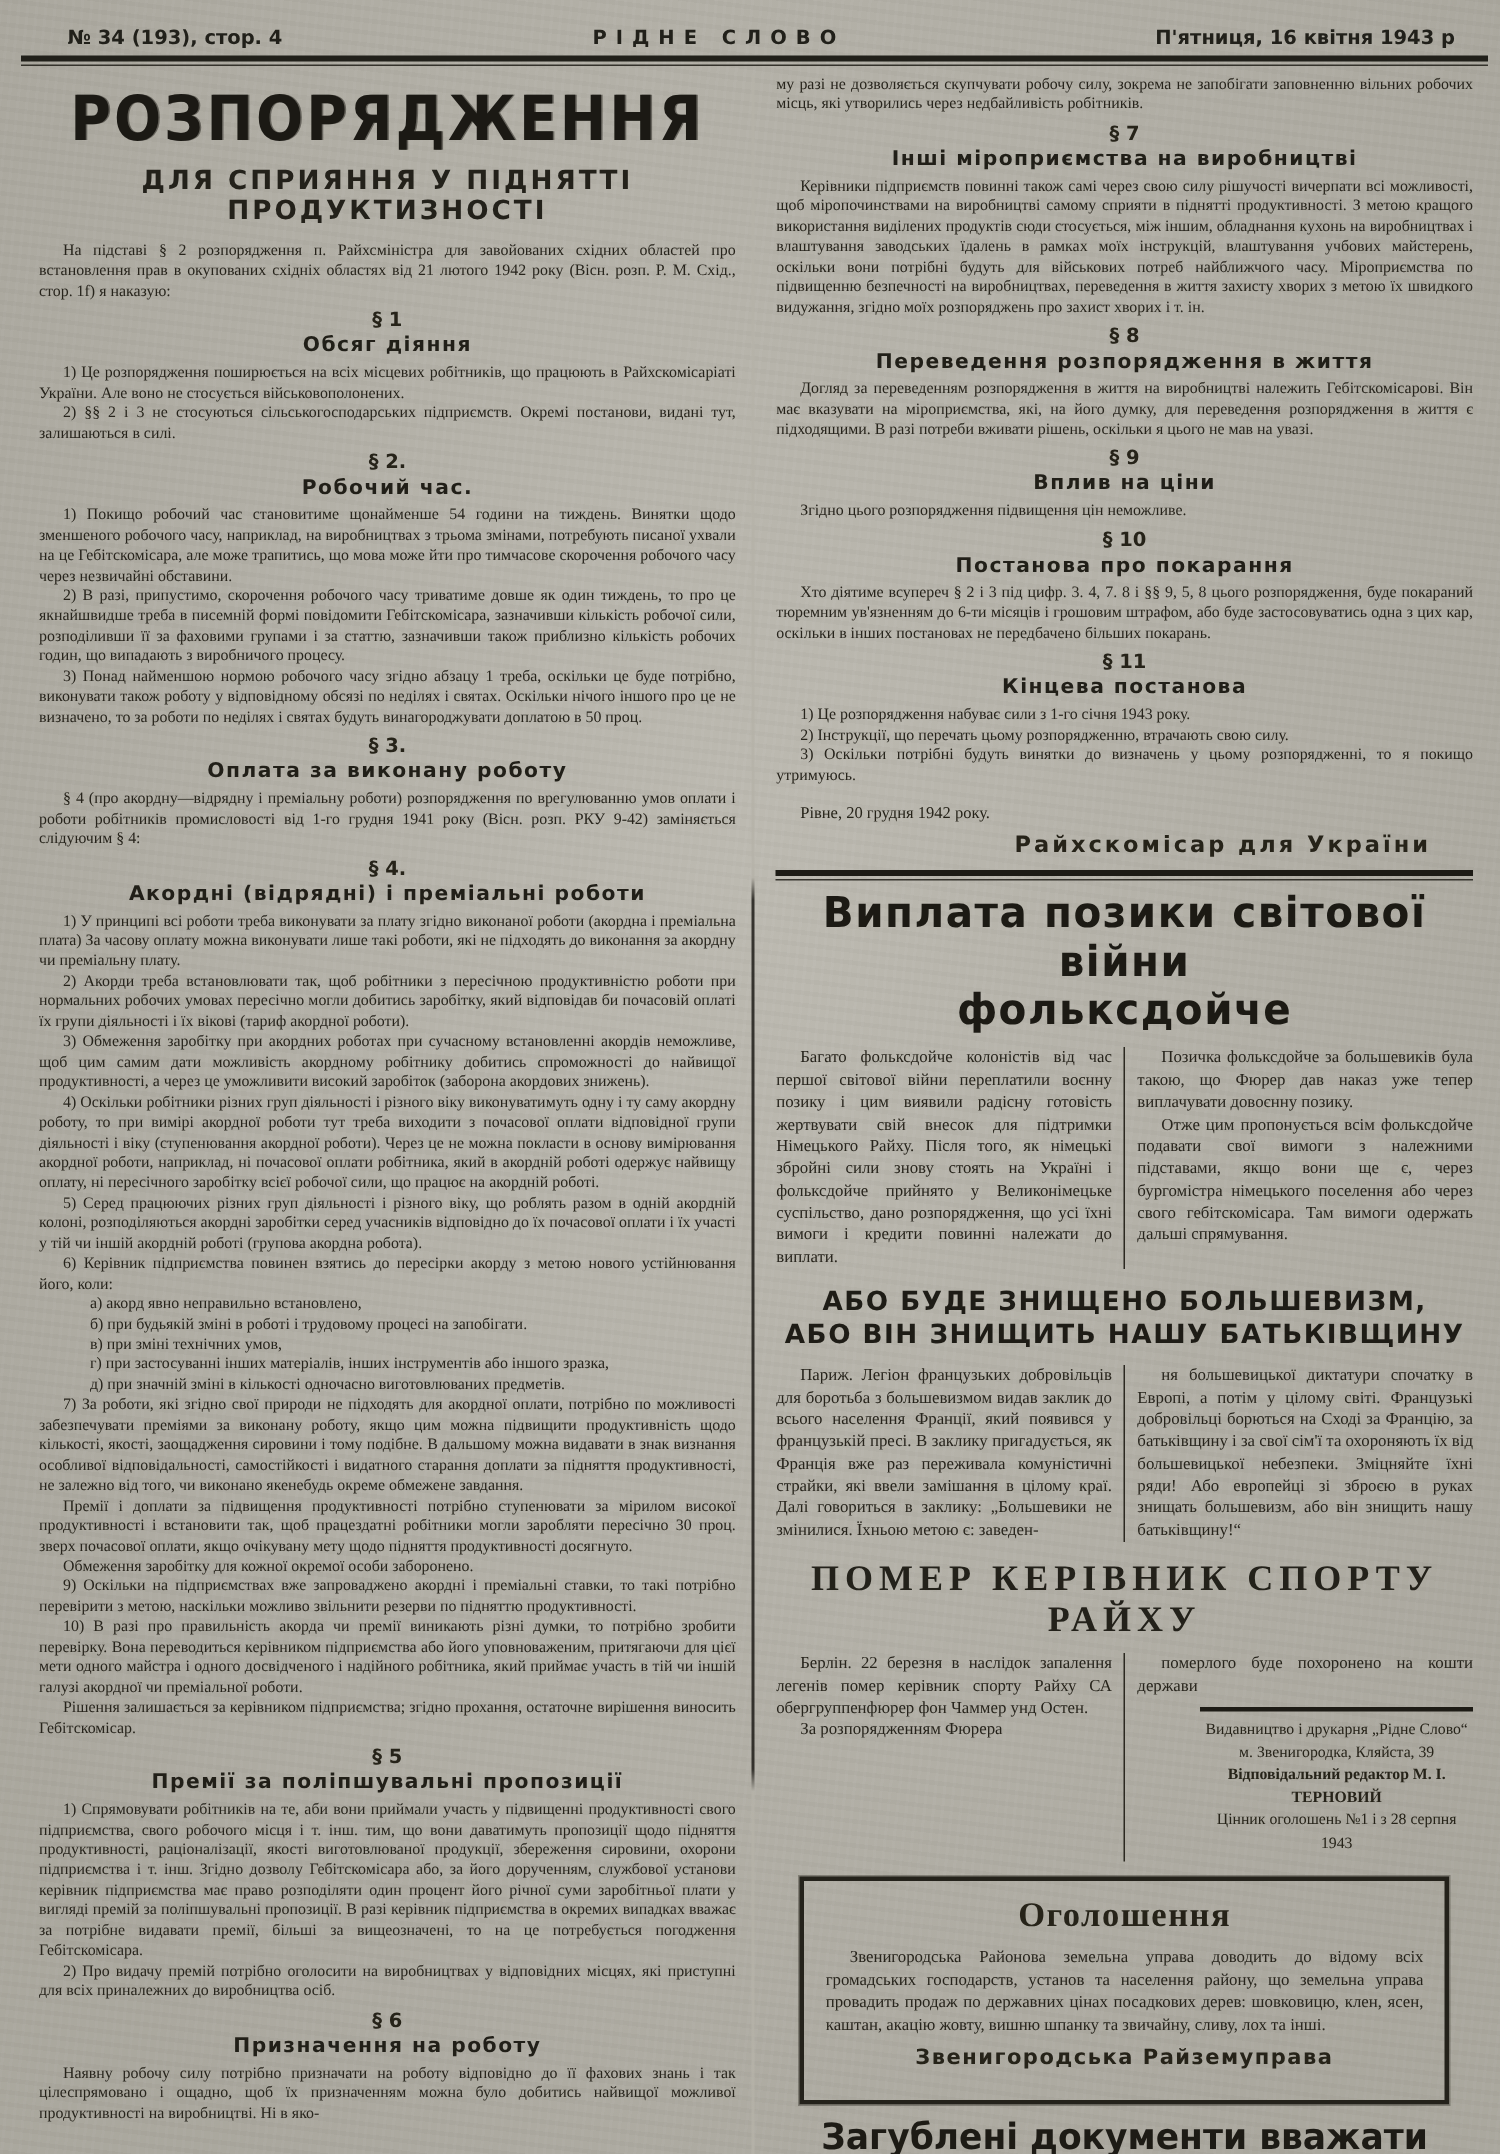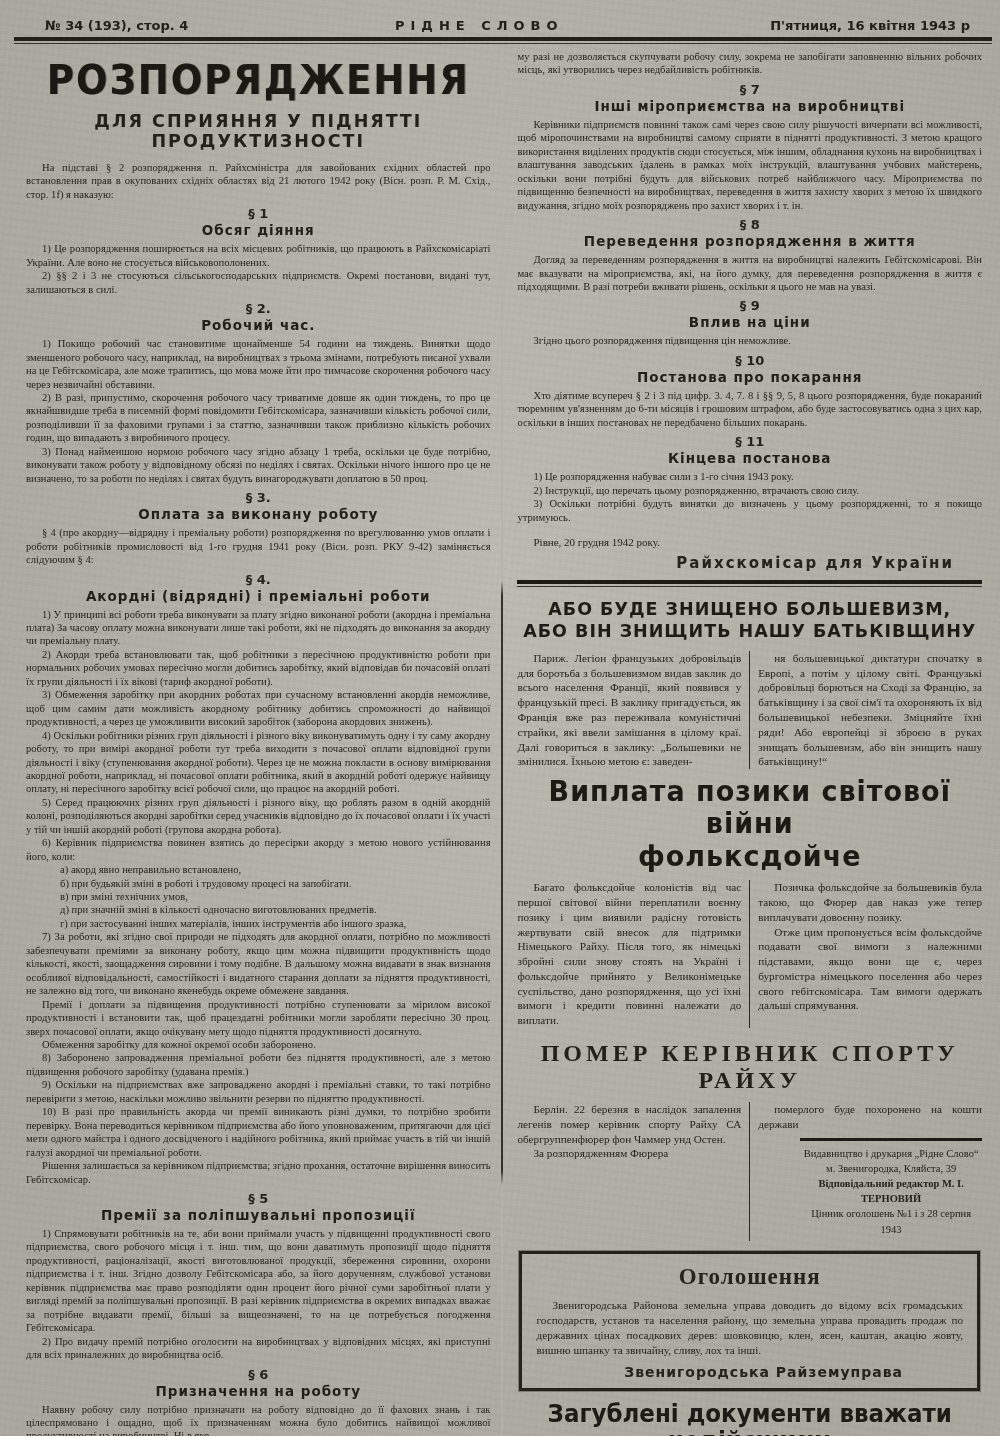--- a/index.html
+++ b/index.html
@@ -74,21 +74,21 @@
   .tc-right{padding-left:8px;}
   .twocol .body-p{font-size:11.2px;line-height:1.32;}
 
   .imprint{
     border-top:3px solid #1d1b15;margin-top:6px;padding:5px 2px 4px;
     font-size:10.5px;text-align:center;line-height:1.45;margin-left:42px;
   }
   .imprint .bold{font-weight:700;}
   .announce-box{
     border:3px solid #24221b;box-shadow:0 0 0 1px rgba(36,34,27,.35);
-    margin:10px 2px 8px;padding:10px 14px 8px;
+    margin:10px 16px 8px;padding:10px 14px 20px;
   }
   .announce-title{
     font-family:"Liberation Serif",serif;font-weight:700;font-size:23px;text-align:center;
     margin:0 0 8px;letter-spacing:1px;
   }
   .announce-sig{
     font-family:"DejaVu Sans",sans-serif;font-weight:700;font-size:14px;text-align:right;
     padding-right:60px;margin-top:6px;letter-spacing:1px;
   }
   .lost-head{
@@ -133,26 +133,25 @@
           <div class="sec-title">Акордні (відрядні) і преміальні роботи</div>
           <p class="body-p">1) У принципі всі роботи треба виконувати за плату згідно виконаної роботи (акордна і преміальна плата) За часову оплату можна виконувати лише такі роботи, які не підходять до виконання за акордну чи преміальну плату.</p>
           <p class="body-p">2) Акорди треба встановлювати так, щоб робітники з пересічною продуктивністю роботи при нормальних робочих умовах пересічно могли добитись заробітку, який відповідав би почасовій оплаті їх групи діяльності і їх вікові (тариф акордної роботи).</p>
           <p class="body-p">3) Обмеження заробітку при акордних роботах при сучасному встановленні акордів неможливе, щоб цим самим дати можливість акордному робітнику добитись спроможності до найвищої продуктивності, а через це уможливити високий заробіток (заборона акордових знижень).</p>
           <p class="body-p">4) Оскільки робітники різних груп діяльності і різного віку виконуватимуть одну і ту саму акордну роботу, то при вимірі акордної роботи тут треба виходити з почасової оплати відповідної групи діяльності і віку (ступенювання акордної роботи). Через це не можна покласти в основу вимірювання акордної роботи, наприклад, ні почасової оплати робітника, який в акордній роботі одержує найвищу оплату, ні пересічного заробітку всієї робочої сили, що працює на акордній роботі.</p>
           <p class="body-p">5) Серед працюючих різних груп діяльності і різного віку, що роблять разом в одній акордній колоні, розподіляються акордні заробітки серед учасників відповідно до їх почасової оплати і їх участі у тій чи іншій акордній роботі (групова акордна робота).</p>
           <p class="body-p">6) Керівник підприємства повинен взятись до пересірки акорду з метою нового устійнювання його, коли:</p>
           <p class="body-p sub-item">а) акорд явно неправильно встановлено,</p>
           <p class="body-p sub-item">б) при будьякій зміні в роботі і трудовому процесі на запобігати.</p>
           <p class="body-p sub-item">в) при зміні технічних умов,</p>
+          <p class="body-p sub-item">г) при застосуванні інших матеріалів, інших інструментів або іншого зразка,</p>
           <p class="body-p sub-item">д) при значній зміні в кількості одночасно виготовлюваних предметів.</p>
-          <p class="body-p sub-item">г) при застосуванні інших матеріалів, інших інструментів або іншого зразка,</p>
           <p class="body-p">7) За роботи, які згідно свої природи не підходять для акордної оплати, потрібно по можливості забезпечувати преміями за виконану роботу, якщо цим можна підвищити продуктивність щодо кількості, якості, заощадження сировини і тому подібне. В дальшому можна видавати в знак визнання особливої відповідальності, самостійкості і видатного старання доплати за підняття продуктивності, не залежно від того, чи виконано якенебудь окреме обмежене завдання.</p>
           <p class="body-p">Премії і доплати за підвищення продуктивності потрібно ступенювати за мірилом високої продуктивності і встановити так, щоб працездатні робітники могли заробляти пересічно 30 проц. зверх почасової оплати, якщо очікувану мету щодо підняття продуктивності досягнуто.</p>
           <p class="body-p">Обмеження заробітку для кожної окремої особи заборонено.</p>
-          <p class="body-p">8) Заборонено запровадження преміальної роботи без підняття продуктивності, але з метою підвищення робочого заробітку (удавана премія.)</p>
           <p class="body-p">9) Оскільки на підприємствах вже запроваджено акордні і преміальні ставки, то такі потрібно перевірити з метою, наскільки можливо звільнити резерви по підняттю продуктивності.</p>
           <p class="body-p">10) В разі про правильність акорда чи премії виникають різні думки, то потрібно зробити перевірку. Вона переводиться керівником підприємства або його уповноваженим, притягаючи для цієї мети одного майстра і одного досвідченого і надійного робітника, який приймає участь в тій чи іншій галузі акордної чи преміальної роботи.</p>
           <p class="body-p">Рішення залишається за керівником підприємства; згідно прохання, остаточне вирішення виносить Гебітскомісар.</p>
           <div class="sec-num">§ 5</div>
           <div class="sec-title">Премії за поліпшувальні пропозиції</div>
           <p class="body-p">1) Спрямовувати робітників на те, аби вони приймали участь у підвищенні продуктивності свого підприємства, свого робочого місця і т. інш. тим, що вони даватимуть пропозиції щодо підняття продуктивності, раціоналізації, якості виготовлюваної продукції, збереження сировини, охорони підприємства і т. інш. Згідно дозволу Гебітскомісара або, за його дорученням, службової установи керівник підприємства має право розподіляти один процент його річної суми заробітньої плати у вигляді премій за поліпшувальні пропозиції. В разі керівник підприємства в окремих випадках вважає за потрібне видавати премії, більші за вищеозначені, то на це потребується погодження Гебітскомісара.</p>
           <p class="body-p">2) Про видачу премій потрібно оголосити на виробництвах у відповідних місцях, які приступні для всіх приналежних до виробництва осіб.</p>
           <div class="sec-num">§ 6</div>
           <div class="sec-title">Призначення на роботу</div>
           <p class="body-p">Наявну робочу силу потрібно призначати на роботу відповідно до її фахових знань і так цілеспрямовано і ощадно, щоб їх призначенням можна було добитись найвищої можливої продуктивності на виробництві. Ні в яко-</p>
@@ -181,46 +180,46 @@
           <p class="body-p">1) Це розпорядження набуває сили з 1-го січня 1943 року.</p>
           <p class="body-p">2) Інструкції, що перечать цьому розпорядженню, втрачають свою силу.</p>
           <p class="body-p">3) Оскільки потрібні будуть винятки до визначень у цьому розпорядженні, то я покищо утримуюсь.</p>
         </div>
 
       <p class="dateline">Рівне, 20 грудня 1942 року.</p>
       <div class="signature">Райхскомісар для України</div>
       <div class="thick-rule"></div>
 
       <article>
+        <h2 class="art-head-big">
+          <span style="display:block">Виплата позики  світової війни</span>
+          <span style="display:block">фольксдойче</span>
+        </h2>
+        <div class="twocol">
+          <div class="tc tc-left" id="loan-left">
+              <p class="body-p">Багато фольксдойче колоністів від час першої світової війни переплатили воєнну позику і цим виявили радісну готовість жертвувати свій внесок для підтримки Німецького Райху. Після того, як німецькі збройні сили знову стоять на Україні і фольксдойче прийнято у Великонімецьке суспільство, дано розпорядження, що усі їхні вимоги і кредити повинні належати до виплати.</p>
+            </div>
+          <div class="tc tc-right" id="loan-right">
+              <p class="body-p">Позичка фольксдойче за большевиків була такою, що Фюрер дав наказ уже тепер виплачувати довоєнну позику.</p>
+              <p class="body-p">Отже цим пропонується всім фольксдойче подавати свої вимоги з належними підставами, якщо вони ще є, через бургомістра німецького поселення або через свого гебітскомісара. Там вимоги одержать дальші спрямування.</p>
+            </div>
+        </div>
+      </article>
+
+      <article>
         <h2 class="art-head-mid">
           <span style="display:block">АБО БУДЕ ЗНИЩЕНО  БОЛЬШЕВИЗМ,</span>
           <span style="display:block">АБО ВІН ЗНИЩИТЬ НАШУ  БАТЬКІВЩИНУ</span>
         </h2>
         <div class="twocol">
           <div class="tc tc-left" id="bolsh-left">
               <p class="body-p">Париж. Легіон французьких добровільців для боротьба з большевизмом видав заклик до всього населення Франції, який появився у французькій пресі. В заклику пригадується, як Франція вже раз переживала комуністичні страйки, які ввели замішання в цілому краї. Далі говориться в заклику: „Большевики не змінилися. Їхньою метою є: заведен-</p>
             </div>
           <div class="tc tc-right" id="bolsh-right">
               <p class="body-p">ня большевицької диктатури спочатку в Европі, а потім у цілому світі. Французькі добровільці борються на Сході за Францію, за батьківщину і за свої сім'ї та охороняють їх від большевицької небезпеки. Зміцняйте їхні ряди! Або европейці зі зброєю в руках знищать большевизм, або він знищить нашу батьківщину!“</p>
-            </div>
-        </div>
-      </article>
-
-      <article>
-        <h2 class="art-head-big">
-          <span style="display:block">Виплата позики  світової війни</span>
-          <span style="display:block">фольксдойче</span>
-        </h2>
-        <div class="twocol">
-          <div class="tc tc-left" id="loan-left">
-              <p class="body-p">Багато фольксдойче колоністів від час першої світової війни переплатили воєнну позику і цим виявили радісну готовість жертвувати свій внесок для підтримки Німецького Райху. Після того, як німецькі збройні сили знову стоять на Україні і фольксдойче прийнято у Великонімецьке суспільство, дано розпорядження, що усі їхні вимоги і кредити повинні належати до виплати.</p>
-            </div>
-          <div class="tc tc-right" id="loan-right">
-              <p class="body-p">Позичка фольксдойче за большевиків була такою, що Фюрер дав наказ уже тепер виплачувати довоєнну позику.</p>
-              <p class="body-p">Отже цим пропонується всім фольксдойче подавати свої вимоги з належними підставами, якщо вони ще є, через бургомістра німецького поселення або через свого гебітскомісара. Там вимоги одержать дальші спрямування.</p>
             </div>
         </div>
       </article>
 
       <article>
         <h2 class="art-head-sport">ПОМЕР КЕРІВНИК СПОРТУ РАЙХУ</h2>
         <div class="twocol">
           <div class="tc tc-left" id="sport-left">
               <p class="body-p">Берлін. 22 березня в наслідок запалення легенів помер керівник спорту Райху СА обергруппенфюрер фон Чаммер унд Остен.</p>
               <p class="body-p">За розпорядженням Фюрера</p>

